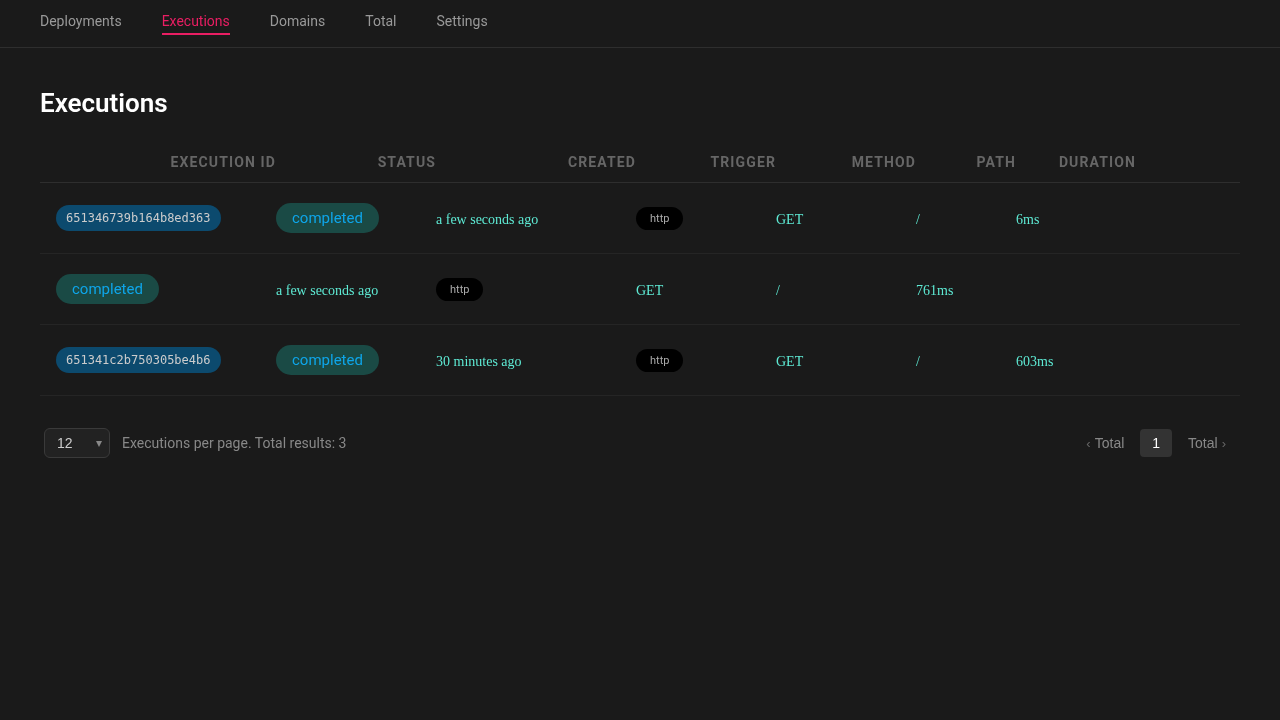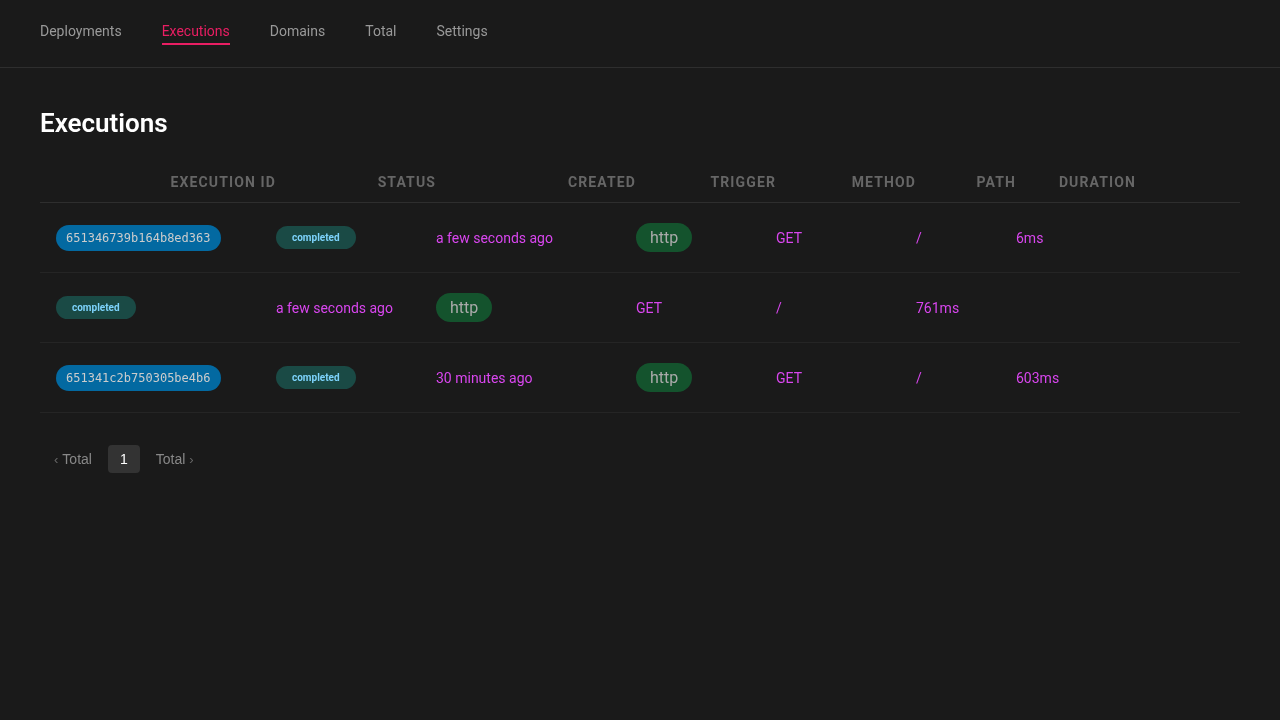--- a/index.html
+++ b/index.html
@@ -12,21 +12,21 @@
       overflow: hidden;
     }
 
     
     .top-nav {
       display: flex;
       align-items: center;
       padding: 0 40px;
       border-bottom: 1px solid #2e2e2e;
       background: #1a1a1a;
-      height: 68px;
+      height: 48px;
       gap: 40px;
     }
     .nav-item {
       color: #999;
       font-size: 14px;
       cursor: pointer;
       padding-bottom: 4px;
       border-bottom: 2px solid transparent;
       white-space: nowrap;
     }
@@ -85,53 +85,54 @@
       display: grid;
       grid-template-columns: 220px 160px 200px 140px 140px 100px 120px;
       padding: 20px 16px;
       border-bottom: 1px solid #252525;
       align-items: center;
       cursor: pointer;
     }
 
     
     .exec-id {
-      background: #0369a1;
+      background: #0c4a6e;
       color: #ccc;
       font-size: 12px;
       font-family: monospace;
       padding: 6px 10px;
       border-radius: 13px;
       display: inline-block;
     }
 
     
     .status-badge {
       background: #1a4a45;
-      color: #7dd3fc;
-      font-size: 10px;
-      font-weight: 700;
+      color: #0ea5e9;
+      font-size: 15px;
+      font-weight: 400;
       padding: 6px 16px;
       border-radius: 20px;
       display: inline-block;
     }
 
     
     .trigger-badge {
-      background: #14532d;
+      background: #000000;
       color: #aaa;
-      font-size: 16px;
+      font-size: 11px;
       padding: 5px 14px;
       border-radius: 20px;
       display: inline-block;
     }
 
     .cell-text {
       font-size: 14px;
-      color: #d946ef;
+      color: #5eead4;
+      font-family: Liberation Serif, serif;
     }
 
     
     .pagination-area {
       display: flex;
       align-items: center;
       justify-content: space-between;
       margin-top: 32px;
       padding: 0 4px;
     }
@@ -290,20 +291,31 @@
       <div>
         <span class="cell-text">/</span>
       </div>
       <div>
         <span class="cell-text">603ms</span>
       </div>
     </div>
   </div>
 
   <div class="pagination-area">
+    <div class="per-page-selector">
+      <div class="select-wrapper">
+        <select class="per-page-select">
+          <option>12</option>
+          <option>24</option>
+          <option>48</option>
+          <option>100</option>
+        </select>
+      </div>
+      <span class="per-page-info">Executions per page. Total results: 3</span>
+    </div>
 
     <div class="pagination-controls">
       <button class="page-btn">
         <span class="chevron">‹</span>
         <span>Total</span>
       </button>
       <button class="page-btn current">1</button>
       <button class="page-btn">
         <span>Total</span>
         <span class="chevron">›</span>

